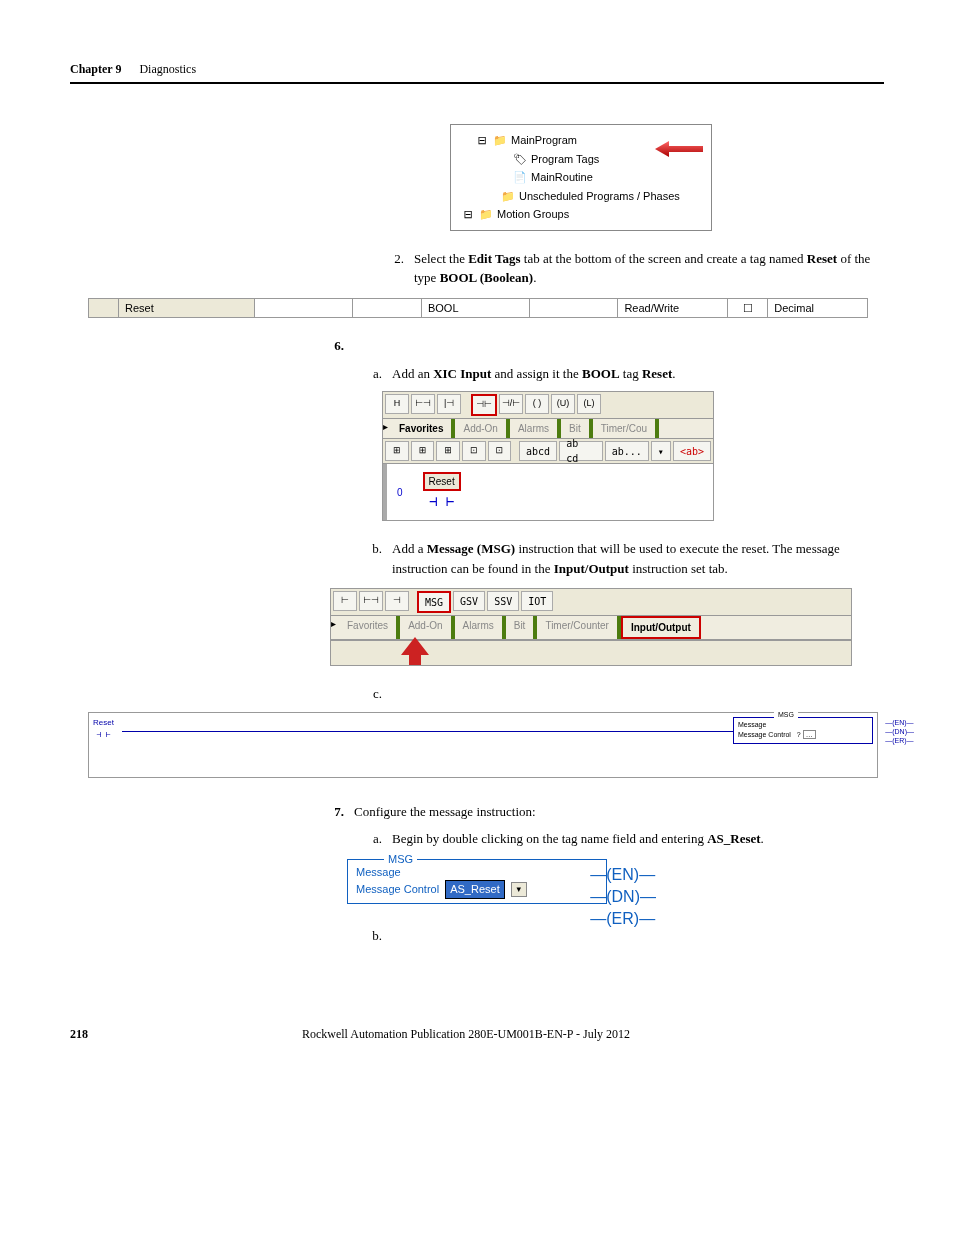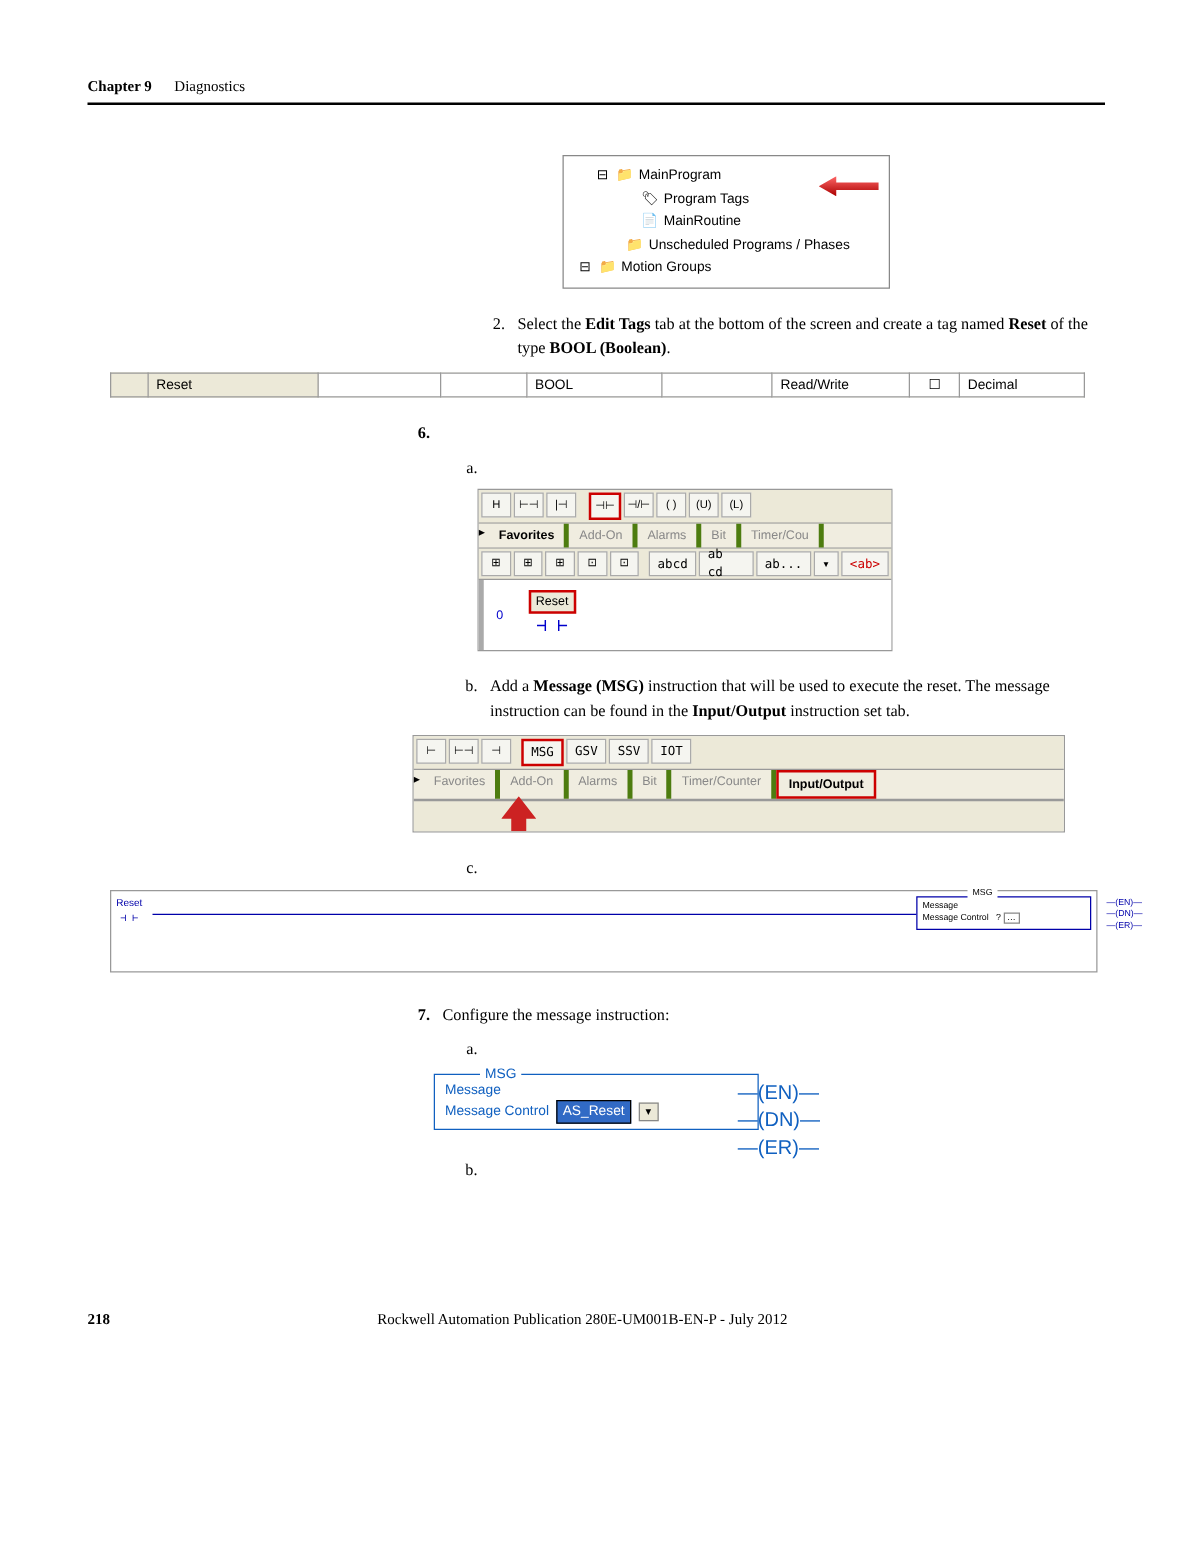--- a/index.html
+++ b/index.html
@@ -225,21 +225,21 @@
     font-size: 9px;
   }
   .msg-config-outs {
     position: absolute; right: -50px; top: 4px;
     color: #1060c0; font-size: 16px; line-height: 1.4;
   }
   .footer {
     display: flex;
     justify-content: space-between;
     align-items: flex-end;
-    margin-top: 101px;
+    margin-top: 80px;
     font-size: 10px;
   }
   .page-num { font-weight: bold; font-size: 12px; }
   .pub { font-size: 12px; }
   .bold { font-weight: bold; }
 </style>
 </head>
 <body>
 
 <div class="header">
@@ -304,20 +304,23 @@
     </tr>
   </tbody>
     </table>
 </div>
 
 <div class="step-block-num">
   <span class="step-marker bold">6.</span>
 </div>
 <div class="sub-step">
   <span class="sub-marker">a.</span>
+  <span>
+    <span>Add an </span><span class="bold">XIC Input</span><span> and assign it the </span><span class="bold">BOOL</span><span> tag </span><span class="bold">Reset</span><span>.</span>
+  </span>
 </div>
 
 <div class="ladder-fig1">
   <div class="toolbar-row">
     <span class="tb-btn">H</span>
     <span class="tb-btn">⊢⊣</span>
     <span class="tb-btn">|⊣</span>
     <span style="width:6px;"></span>
     <span class="tb-btn red">⊣⊢</span>
     <span class="tb-btn">⊣/⊢</span>
@@ -413,20 +416,23 @@
     </div>
   </div>
 </div>
 
 <div class="step-block-num">
   <span class="step-marker bold">7.</span>
   <span>Configure the message instruction:</span>
 </div>
 <div class="sub-step">
   <span class="sub-marker">a.</span>
+  <span>
+    <span>Begin by double clicking on the tag name field and entering </span><span class="bold">AS_Reset</span><span>.</span>
+  </span>
 </div>
 
 <div class="msg-config-fig">
   <div class="msg-config-box">
     <span class="msg-config-title">MSG</span>
     <div class="msg-config-row">
       <span>Message</span>
     </div>
     <div class="msg-config-row">
       <span>Message Control</span>

